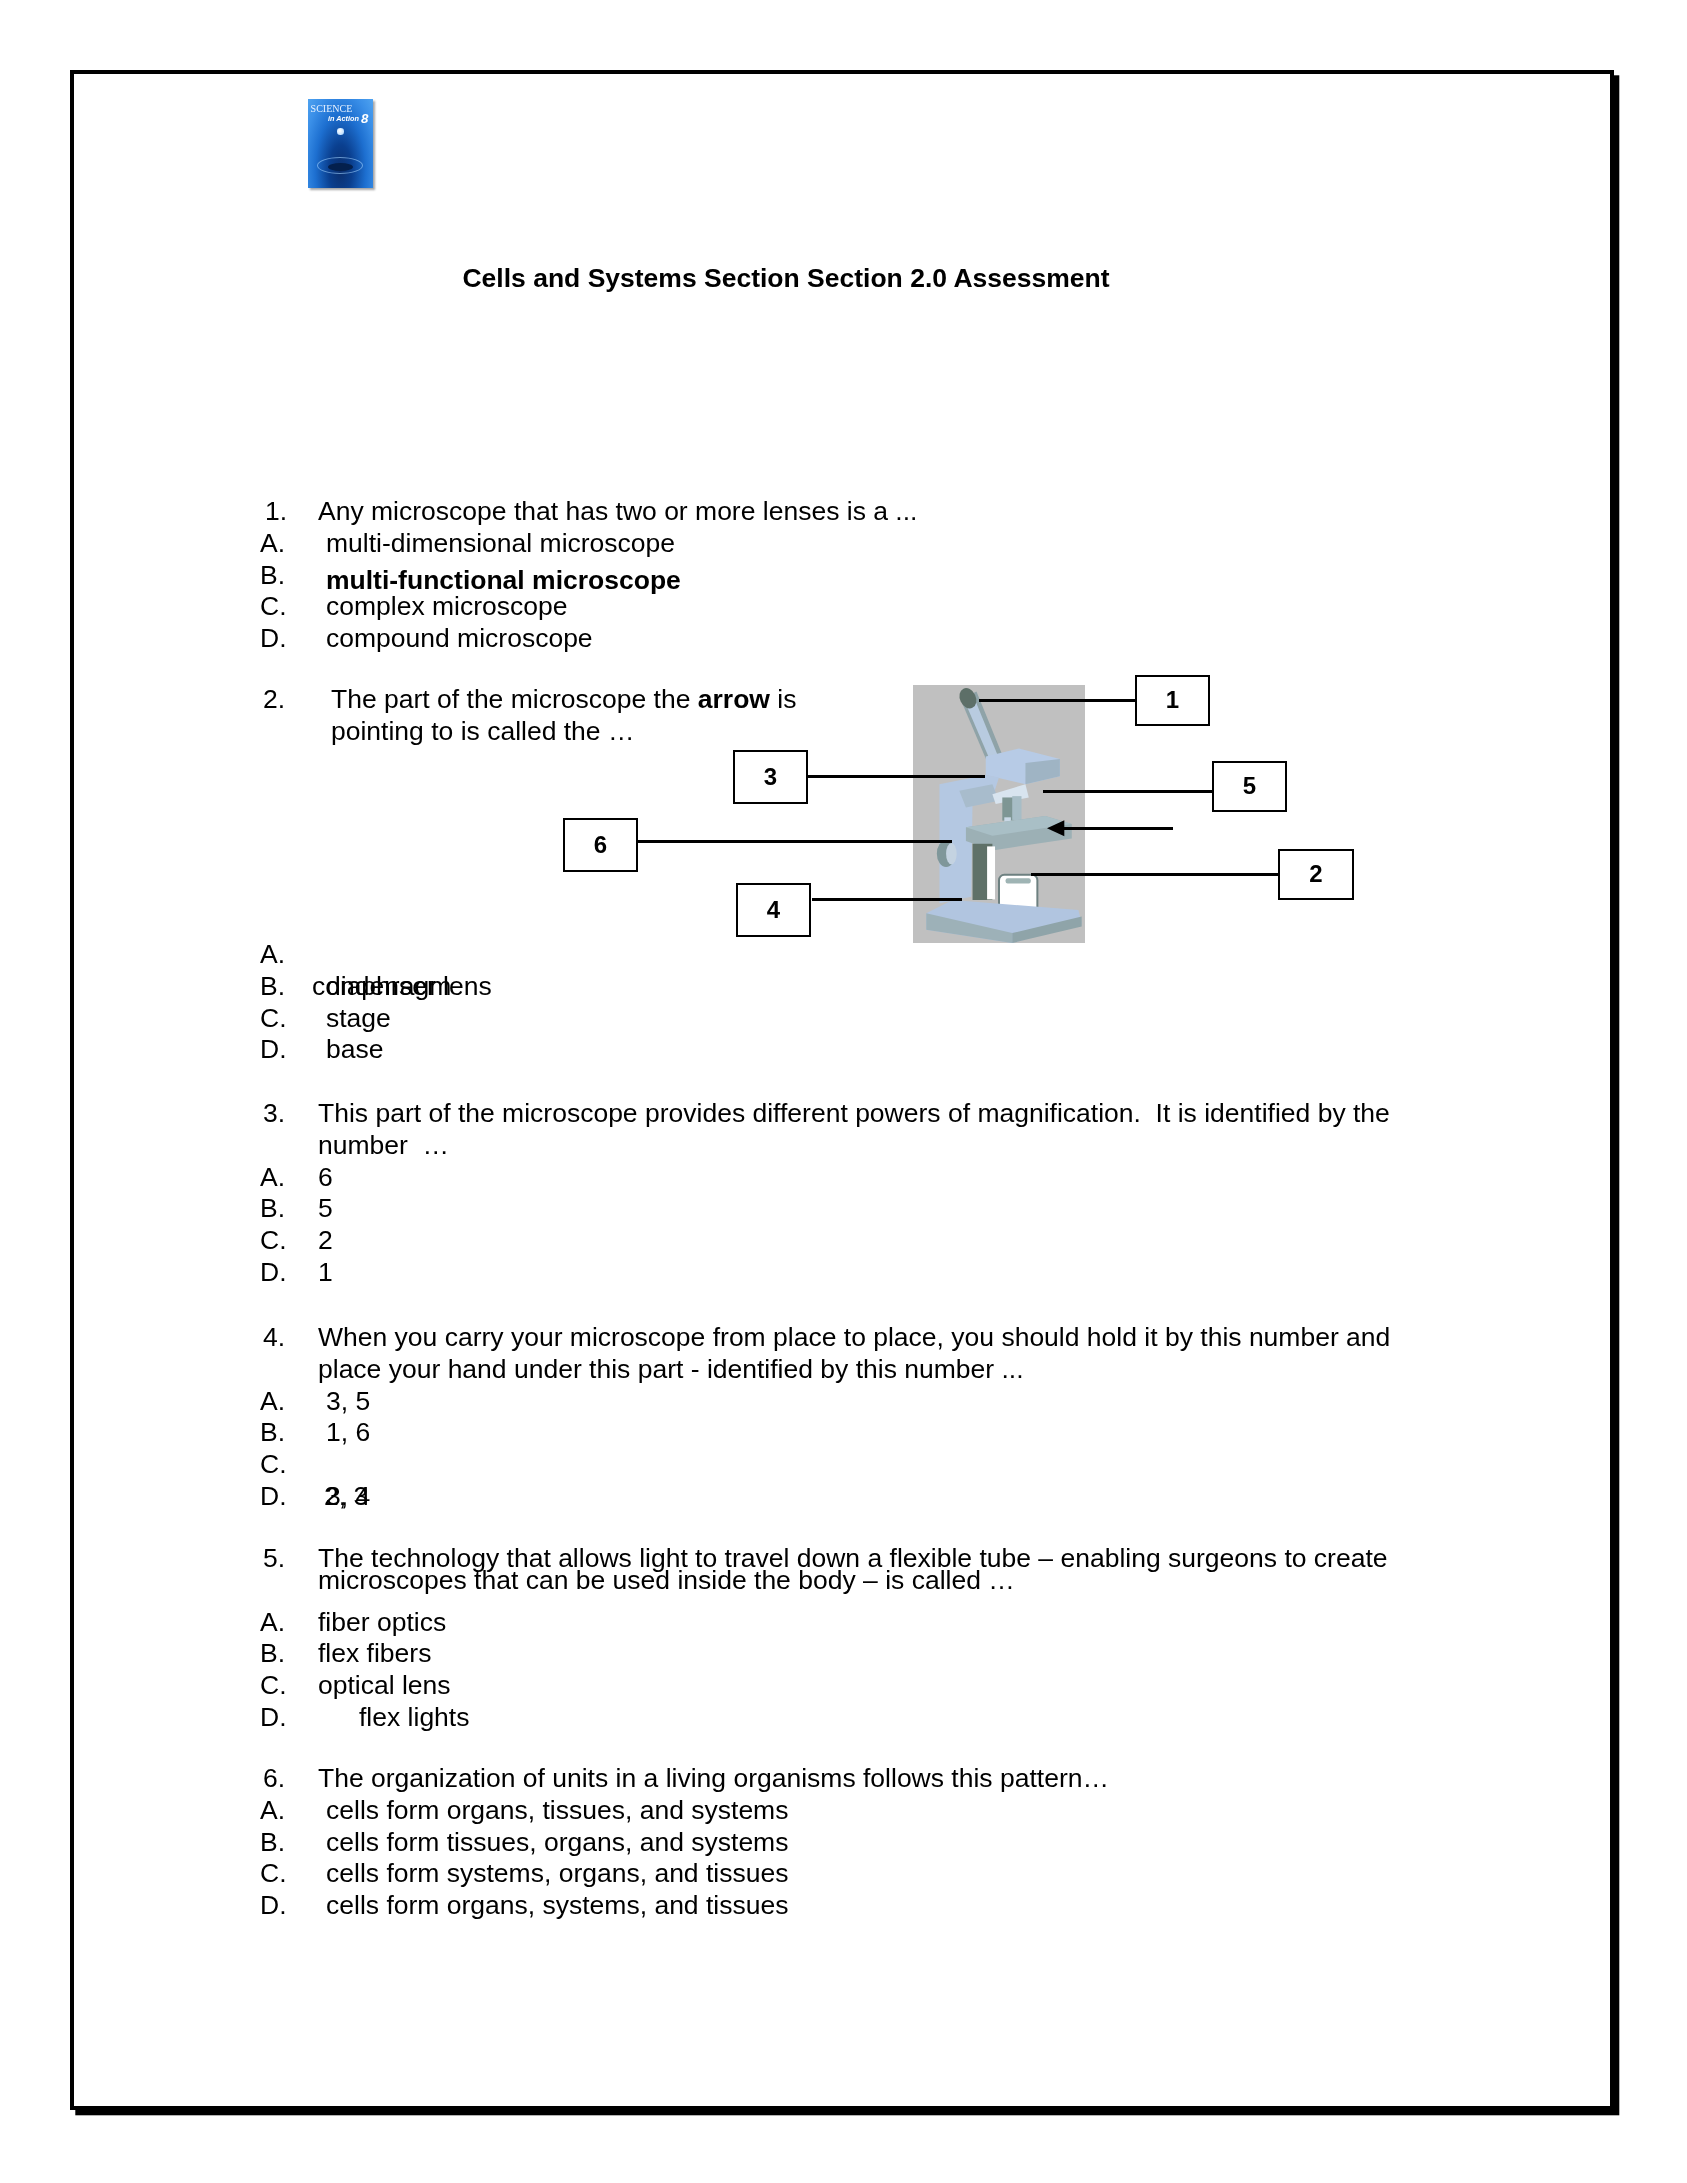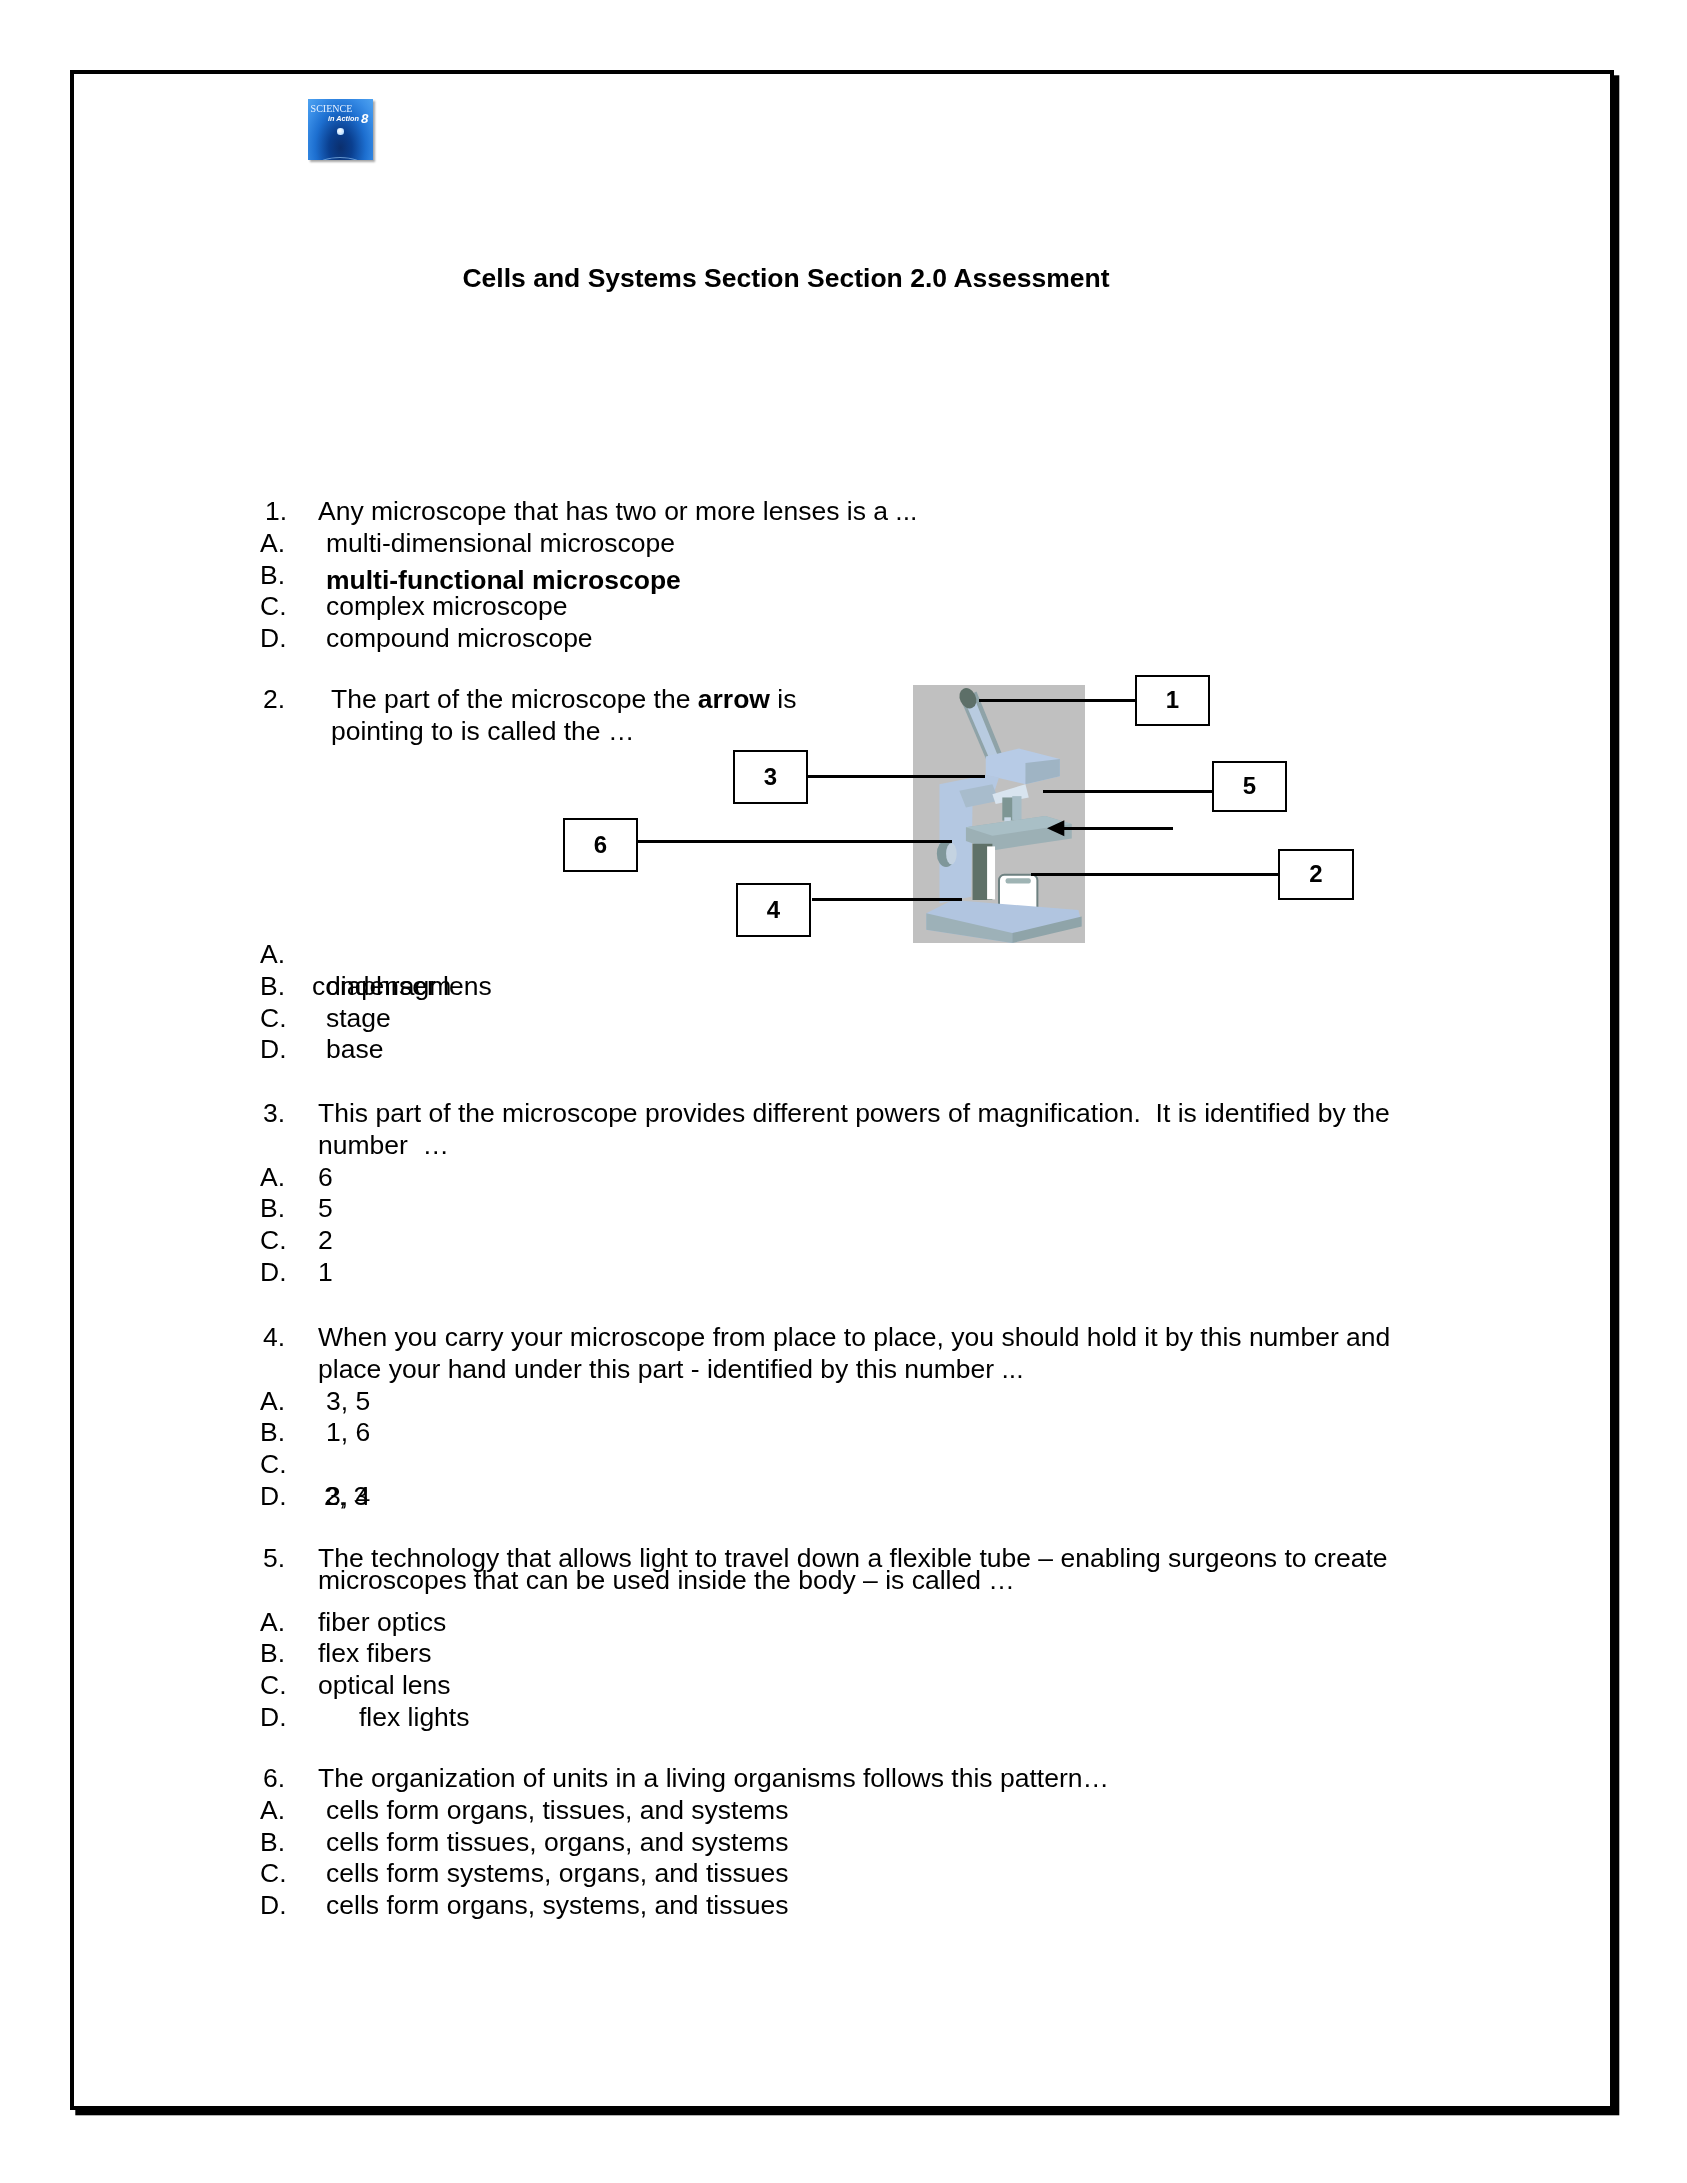--- a/index.html
+++ b/index.html
@@ -1,21 +1,21 @@
 <!DOCTYPE html>
 <html style="font-size:10.6px"><head>
 <meta charset="utf-8">
 <style>
   html, body { margin:0; padding:0; background:#ffffff; }
   body { width:1687px; height:2183px; position:relative; overflow:hidden;
          font-family:"Liberation Sans", sans-serif; color:#000; }
   .page-frame { position:absolute; left:70px; top:70px; width:1536px; height:2032px;
                 border:4px solid #000; box-sizing:content-box; background:#fff;
                 box-shadow: 5.3px 5.3px 0 0 #000; }
-  .logo { position:absolute; left:308px; top:99px; width:65px; height:61px;
+  .logo { position:absolute; left:308px; top:99px; width:65px; height:89px;
           background: radial-gradient(ellipse at 50% 80%, #0b2f6e 0%, #0a3f8f 25%, #1d6fd0 55%, #3a8fe8 80%, #4fa3f0 100%);
           box-shadow: 2px 2px 2px rgba(0,0,0,0.35); overflow:hidden; }
   .logo .l1 { position:absolute; left:2.6px; top:4px; font-family:"Liberation Serif", serif; font-size:10px;
               color:#e8f2ff; letter-spacing:0px; white-space:nowrap; }
   .logo .l2 { position:absolute; left:20px; top:14.6px; font-family:"Liberation Sans", sans-serif; font-size:7.3px;
               color:#fff; font-style:italic; font-weight:bold; white-space:nowrap; }
   .logo .l3 { position:absolute; left:53px; top:12px; font-family:"Liberation Sans", sans-serif; font-size:13.2px;
               color:#fff; font-style:italic; font-weight:bold; }
   .logo .drop { position:absolute; left:29px; top:29px; width:6.6px; height:6.6px; border-radius:50%;
                 background:radial-gradient(circle at 40% 40%, #fff, #9fd0ff); }

